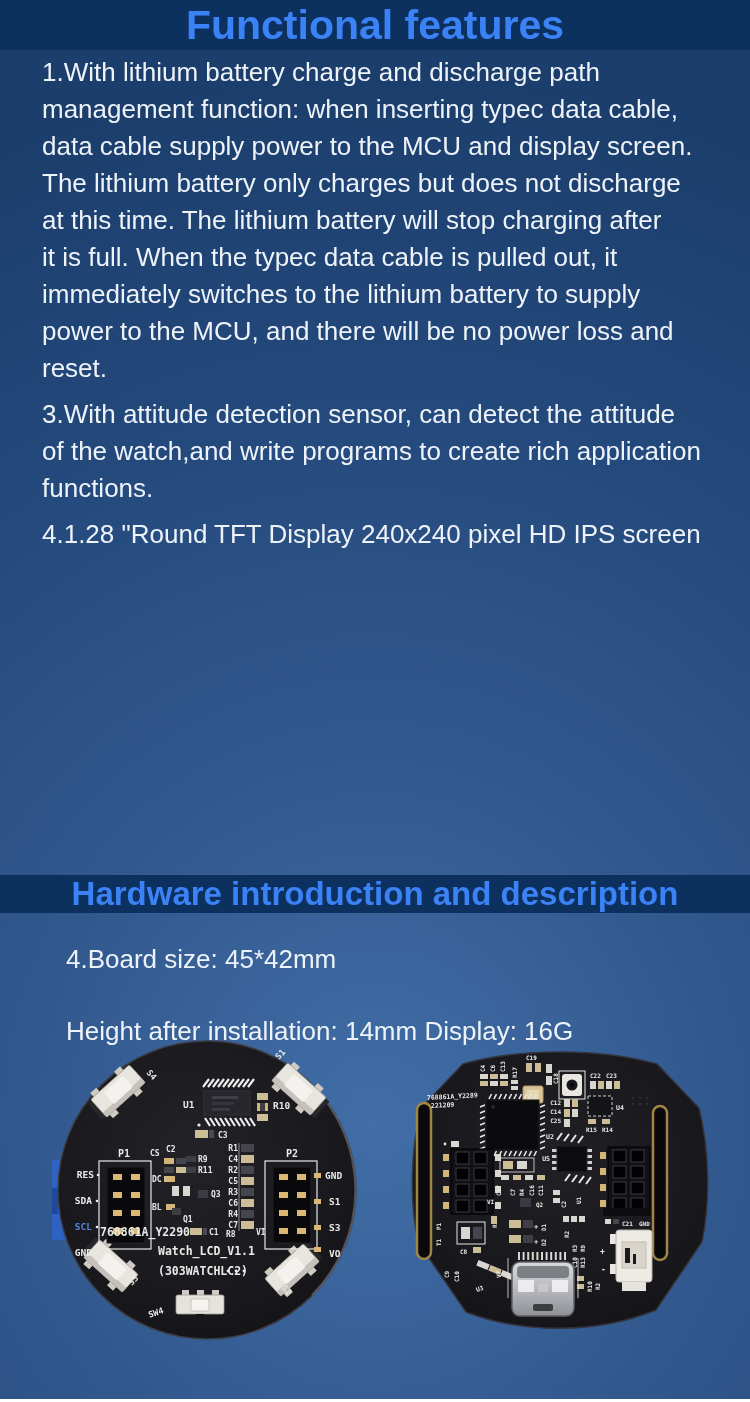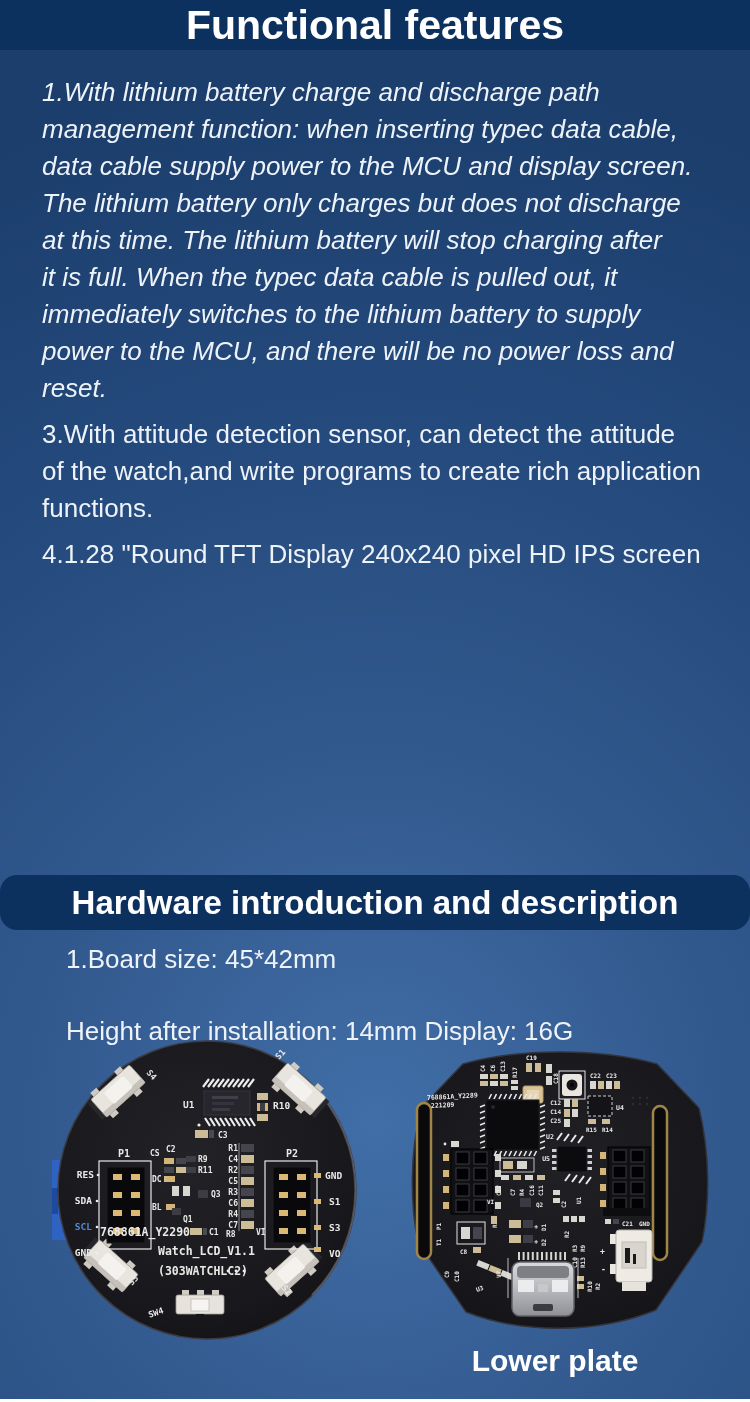--- a/index.html
+++ b/index.html
@@ -1,27 +1,27 @@
 <!DOCTYPE html>
 <html><head>
 <meta charset="utf-8">
 <style>
   html,body{margin:0;padding:0;background:#10355f;}
   .page{position:relative;width:750px;height:1402px;overflow:hidden;
         background:radial-gradient(ellipse 130% 75% at 50% 80%, #416ea7 0%, #32598e 35%, #24497c 68%, #1b3e6c 100%);
         font-family:"Liberation Sans",sans-serif;}
-  .band{position:absolute;left:0;width:750px;background:#0d315f;color:#ffffff;
+  .band{position:absolute;left:0;width:750px;background:#0d315f;color:#3b82f6;
         display:flex;align-items:center;justify-content:center;}
   .band1{top:0;height:50px;}
   .band1 .t{font-size:41px;font-weight:bold;letter-spacing:0;}
-  .band2{top:875px;height:55px;border-radius:17px;}
+  .band2{top:875px;height:38px;}
   .band2 .t{font-size:33px;font-weight:bold;}
   .features{position:absolute;top:50px;left:42px;width:690px;color:#eef3f9;}
   .features p{margin:0 0 9px 0;font-size:26px;line-height:37px;font-weight:500;white-space:pre;}
-  .features p:first-child{margin-top:24px;font-style:italic;}
+  .features p:first-child{margin-top:4px;}
   .boardinfo{position:absolute;top:941px;left:66px;color:#eef3f9;font-size:26px;
              line-height:36px;font-weight:500;white-space:pre;}
   .caption{position:absolute;color:#ffffff;font-size:30px;font-weight:bold;text-align:center;}
   .cap-upper{top:1417px;left:78px;width:270px;}
   .cap-lower{top:1344px;left:420px;width:270px;}
   .board{position:absolute;}
   .board-upper{left:52px;top:1038px;}
   .board-lower{left:405px;top:1048px;}
   .bottom-strip{position:absolute;left:0;top:1399px;width:750px;height:3px;background:#ffffff;}
   
@@ -53,21 +53,21 @@
     <p>3.With attitude detection sensor, can detect the attitude
 of the watch,and write programs to create rich application
 functions.</p>
     <p>4.1.28 "Round TFT Display 240x240 pixel HD IPS screen</p>
   </div>
 
   <div class="band band2">
     <div class="t">Hardware introduction and description</div>
   </div>
 
-  <div class="boardinfo"><span>1.Board size: 45*42mm</span><br>
+  <div class="boardinfo"><span>4.Board size: 45*42mm</span><br>
 <span>Height after installation: 14mm Display: 16G</span></div>
 
   <svg class="board board-upper" width="310" height="305" viewBox="0 0 310 305">
     <defs>
       <radialGradient id="pcbU" cx="45%" cy="38%" r="78%">
         <stop offset="0%" stop-color="#222227"></stop>
           <stop offset="70%" stop-color="#18181c"></stop>
         <stop offset="100%" stop-color="#0f0f12"></stop>
       </radialGradient>
     </defs>
@@ -483,16 +483,15 @@
       <rect x="107" y="214" width="62" height="54" rx="8" fill="url(#usbMetal)" stroke="#5f6166" stroke-width="1.5"></rect>
       <rect x="112" y="218" width="52" height="12" rx="4" fill="#7d7f85"></rect>
       <rect x="113" y="232" width="16" height="12" fill="#f1f1f3" opacity="0.9"></rect>
       <rect x="147" y="232" width="16" height="12" fill="#f1f1f3" opacity="0.9"></rect>
       <rect x="133" y="236" width="10" height="8" fill="#c7c8cb"></rect>
       <rect x="128" y="256" width="20" height="7" rx="2" fill="#3b3c40"></rect>
     </g>
   </svg>
 
   <div class="caption cap-upper">Upper board</div>
-  <div class="caption cap-lower">Lower plate</div>
 
   <div class="bottom-strip"></div>
 </div>
 
 </body></html>

